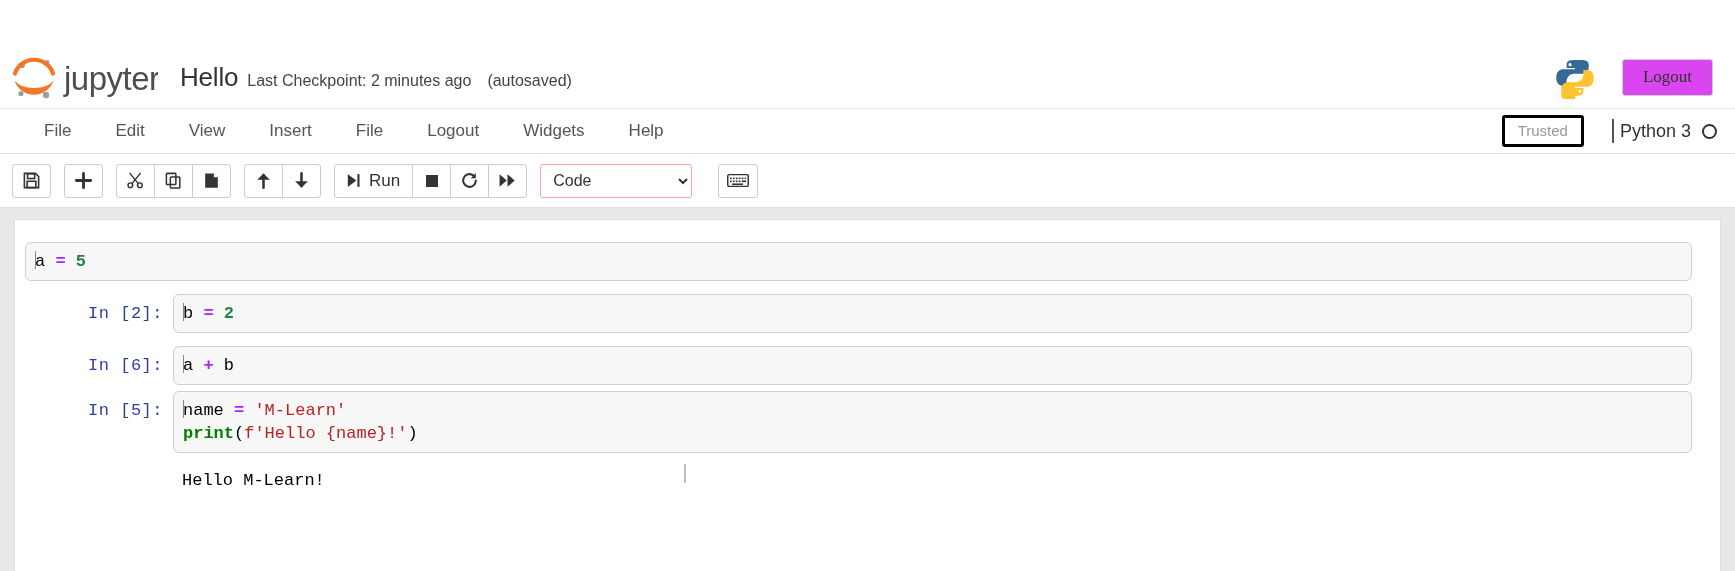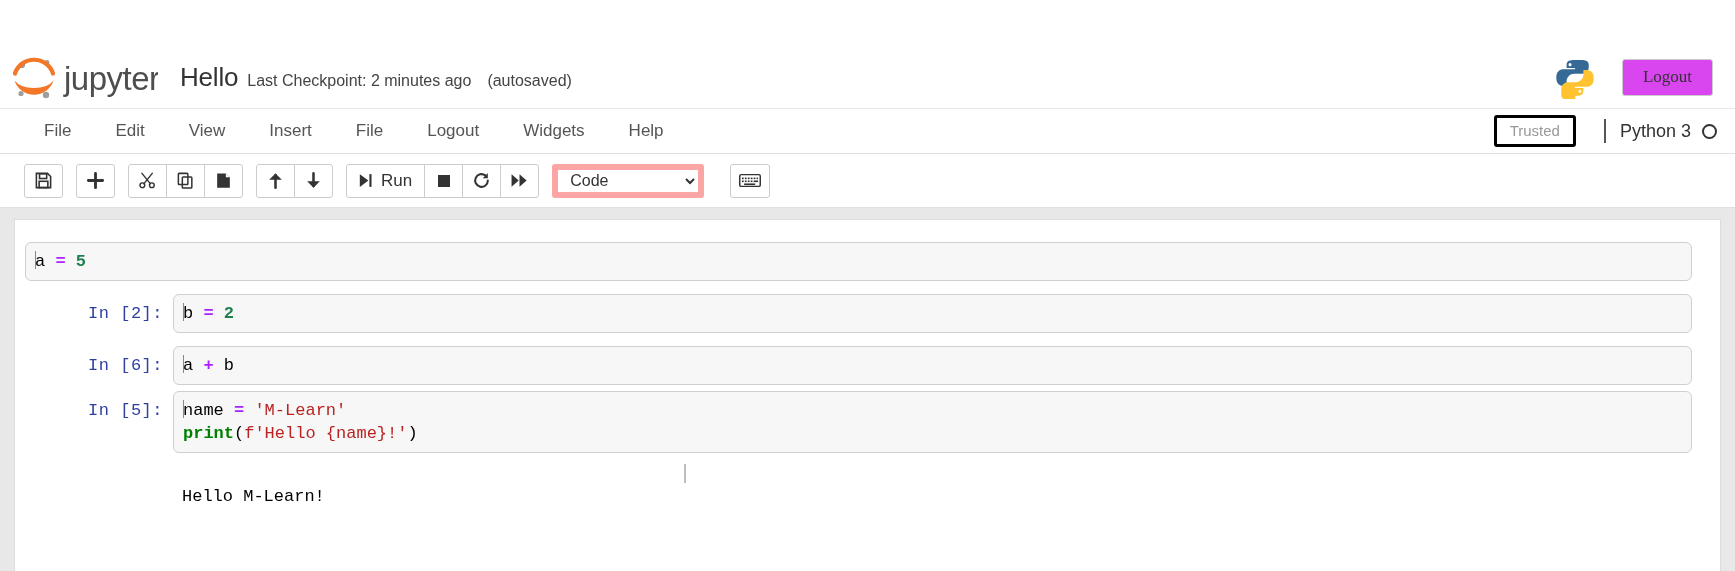--- a/index.html
+++ b/index.html
@@ -111,21 +111,21 @@
     border-radius: 3px;
     background: #ffffff;
     cursor: pointer;
     line-height: 1.2;
   }
   .kernel-group {
     display: flex;
     align-items: center;
     margin-left: 28px;
     border-left: 2px solid #555555;
-    padding-left: 14px;
+    padding-left: 6px;
     height: 24px;
   }
   #kernel-name {
     font-size: 18px;
     color: #333333;
     white-space: nowrap;
   }
   #kernel-indicator {
     width: 15px;
     height: 15px;
@@ -135,21 +135,21 @@
     background: transparent;
   }
 
   
   #toolbar {
     height: 54px;
     background: #ffffff;
     border-bottom: 1px solid #e0e0e0;
     display: flex;
     align-items: center;
-    padding-left: 24px;
+    padding-left: 12px;
     gap: 0;
   }
   .btn-group {
     display: flex;
     margin-right: 13px;
   }
   .tb-btn {
     height: 34px;
     min-width: 39px;
     border: 1px solid #cccccc;
@@ -167,21 +167,21 @@
   .tb-btn svg { display: block; }
   .run-label {
     font-size: 17px;
     color: #333333;
     margin-left: 7px;
     font-family: "Liberation Sans", sans-serif;
   }
   #cell-type-select {
     height: 34px;
     width: 152px;
-    border: 6px solid #fca5a5;
+    border: 1px solid #fca5a5;
     border-radius: 3px;
     background: #ffffff;
     font-size: 16px;
     color: #333333;
     font-family: "Liberation Sans", sans-serif;
     padding: 0 8px;
     cursor: pointer;
     margin-right: 26px;
     -webkit-appearance: menulist;
     appearance: menulist;
@@ -455,21 +455,21 @@
       <div class="prompt in">In [2]:</div>
       <div class="input-area"><span class="caret"></span><span class="tok-name">b</span> <span class="tok-op">=</span> <span class="tok-num">2</span></div>
     </div>
 
     <div class="cell" style="margin-bottom:6px">
       <div class="prompt in">In [6]:</div>
       <div class="input-area"><span class="caret"></span><span class="tok-name">a</span> <span class="tok-op">+</span> <span class="tok-name">b</span></div>
     </div>
 
 
-    <div class="cell" style="margin-bottom:24px">
+    <div class="cell" style="margin-bottom:8px">
       <div class="prompt in">In [5]:</div>
       <div class="input-area"><span class="caret"></span><span class="tok-name">name</span> <span class="tok-op">=</span> <span class="tok-str">'M-Learn'</span>
 <span class="tok-builtin">print</span><span class="tok-name">(</span><span class="tok-str">f'Hello {name}!'</span><span class="tok-name">)</span></div>
     </div>
 
     <div class="cell">
       <div class="prompt blank"></div>
       <div class="out-area stream-out">Hello M-Learn!</div>
     </div>
 

